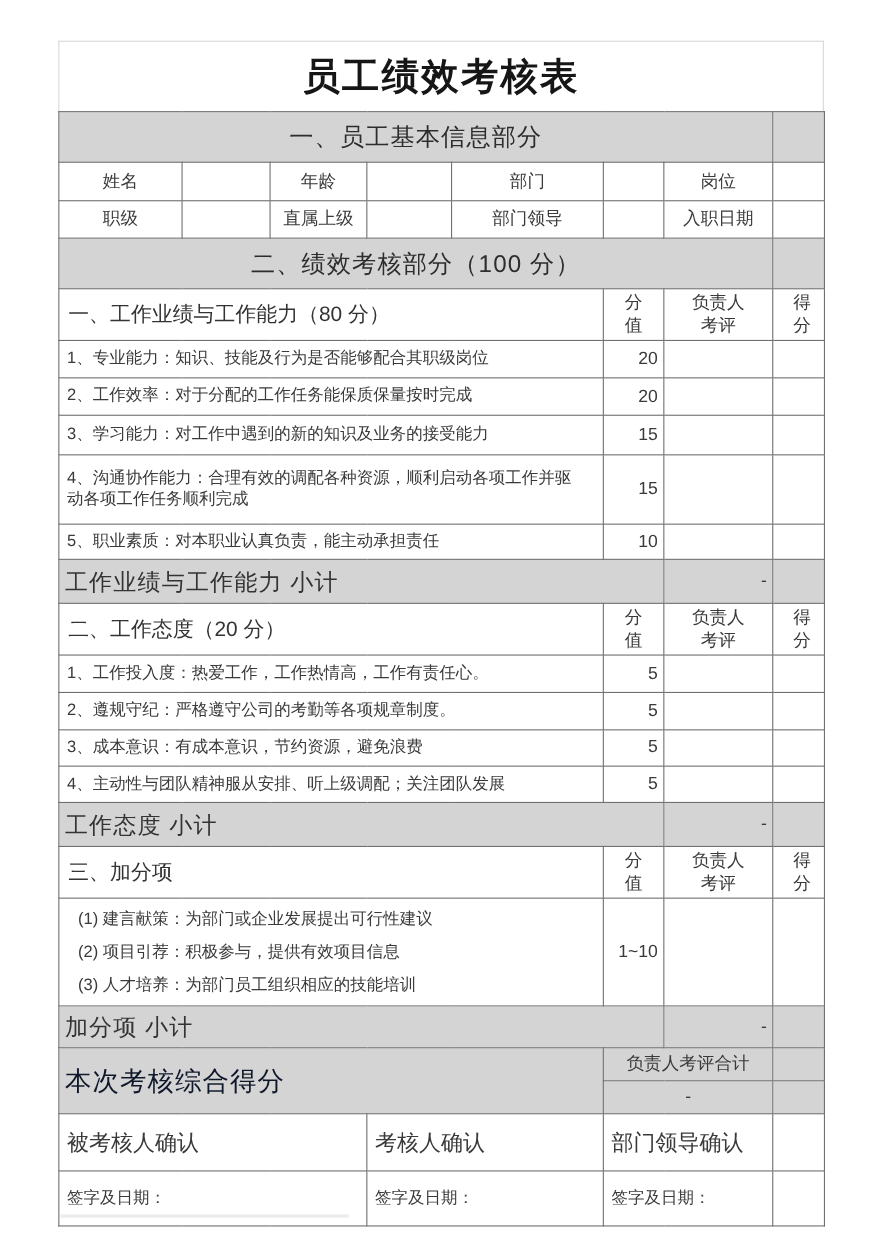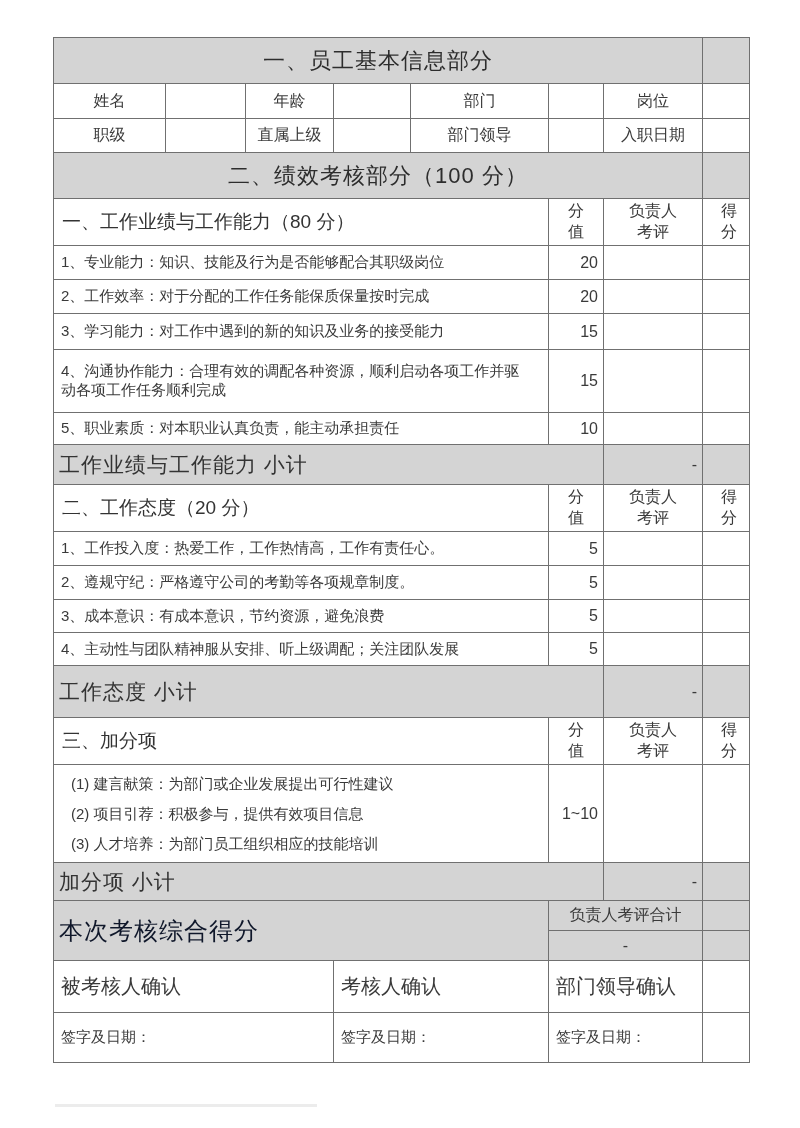--- a/index.html
+++ b/index.html
@@ -45,20 +45,21 @@
   .sign{font-size:15px;padding-left:7px;margin-top:20px;}
   .bonus-item{font-size:15px;line-height:30px;padding-left:12px;}
   .artifact{position:absolute;left:55px;top:1104px;width:262px;height:3px;background:#ececec;}
 </style>
 </head>
 <body>
 
 <div class="sheet">
   <div class="content">
 
+    <div class="title-block">员工绩效考核表</div>
 
     <table>
       <colgroup>
         <col style="width:112px">
           <col style="width:80px">
           <col style="width:88px">
           <col style="width:77px">
         <col style="width:138px">
           <col style="width:55px">
           <col style="width:99px">
@@ -170,21 +171,21 @@
         <td></td>
         <td></td>
       </tr>
       <tr style="height:33px">
         <td colspan="5" class="crit">4、主动性与团队精神服从安排、听上级调配；关注团队发展</td>
         <td class="score">5</td>
         <td></td>
         <td></td>
       </tr>
 
-      <tr style="height:52px">
+      <tr style="height:40px">
         <td colspan="6" class="gray subtotal">工作态度 小计</td>
         <td class="gray score">-</td>
         <td class="gray"></td>
       </tr>
 
       <tr style="height:40px">
         <td colspan="5" class="part-title">三、加分项</td>
         <td class="col-head">分值</td>
         <td class="col-head">负责人考评</td>
         <td class="col-head">得分</td>

